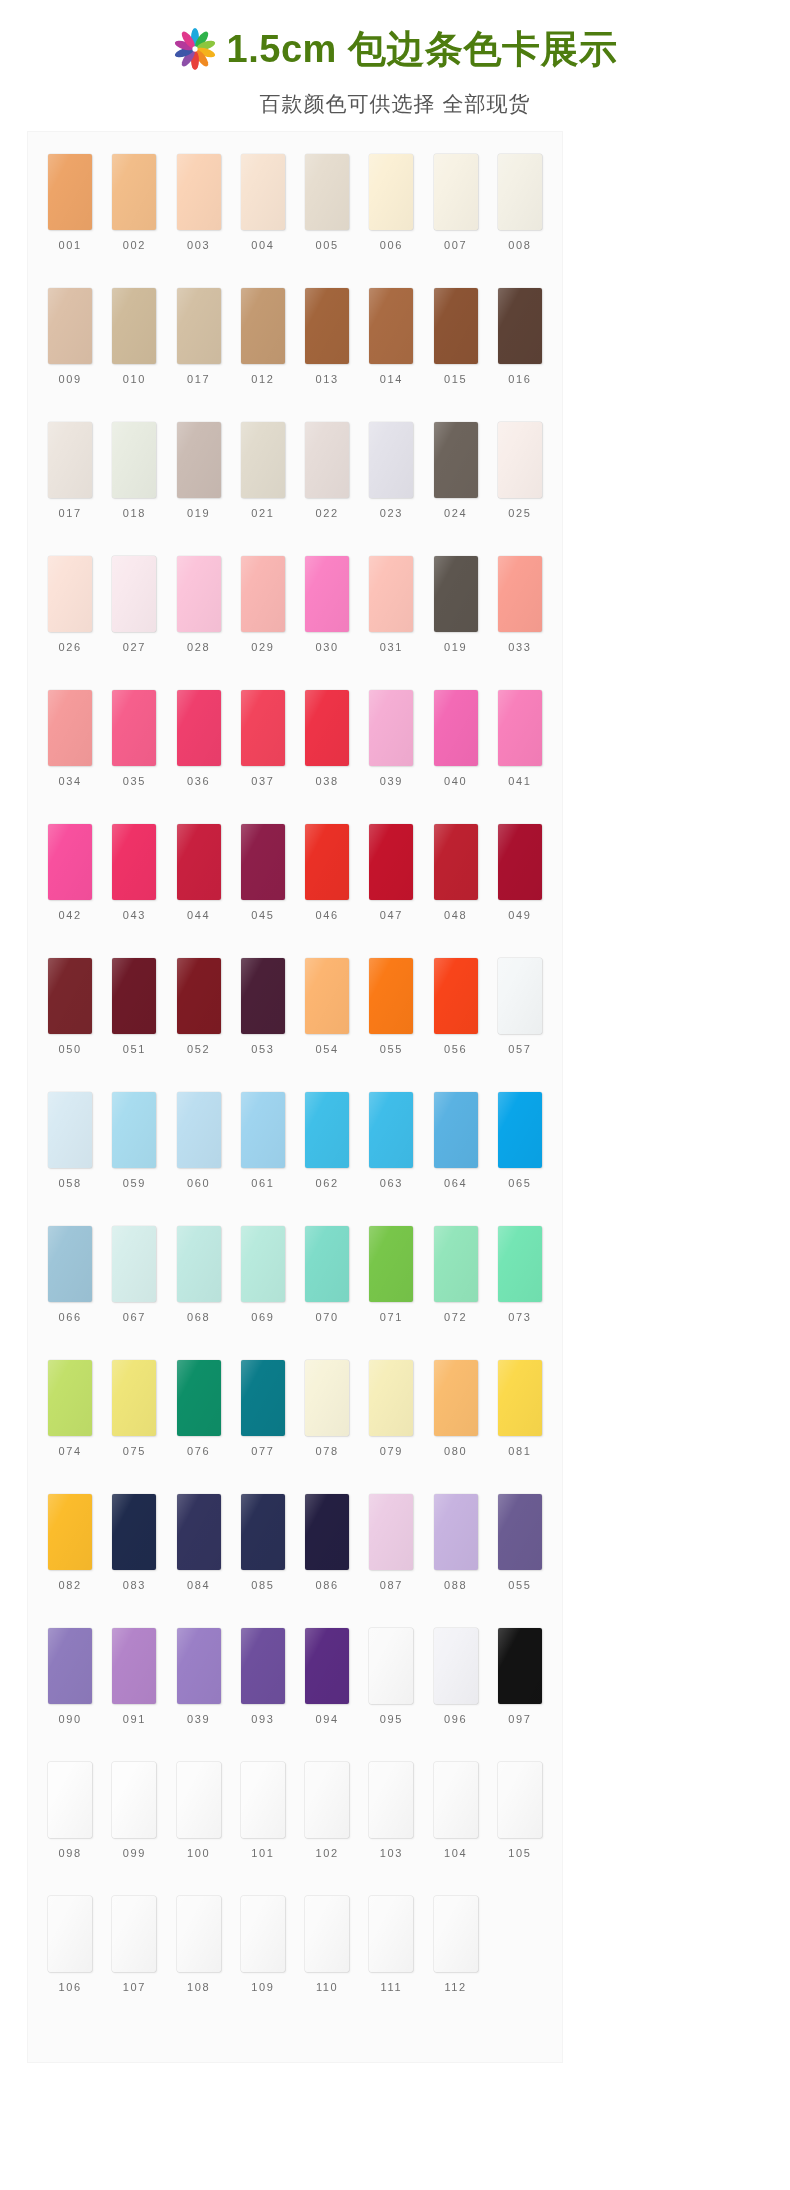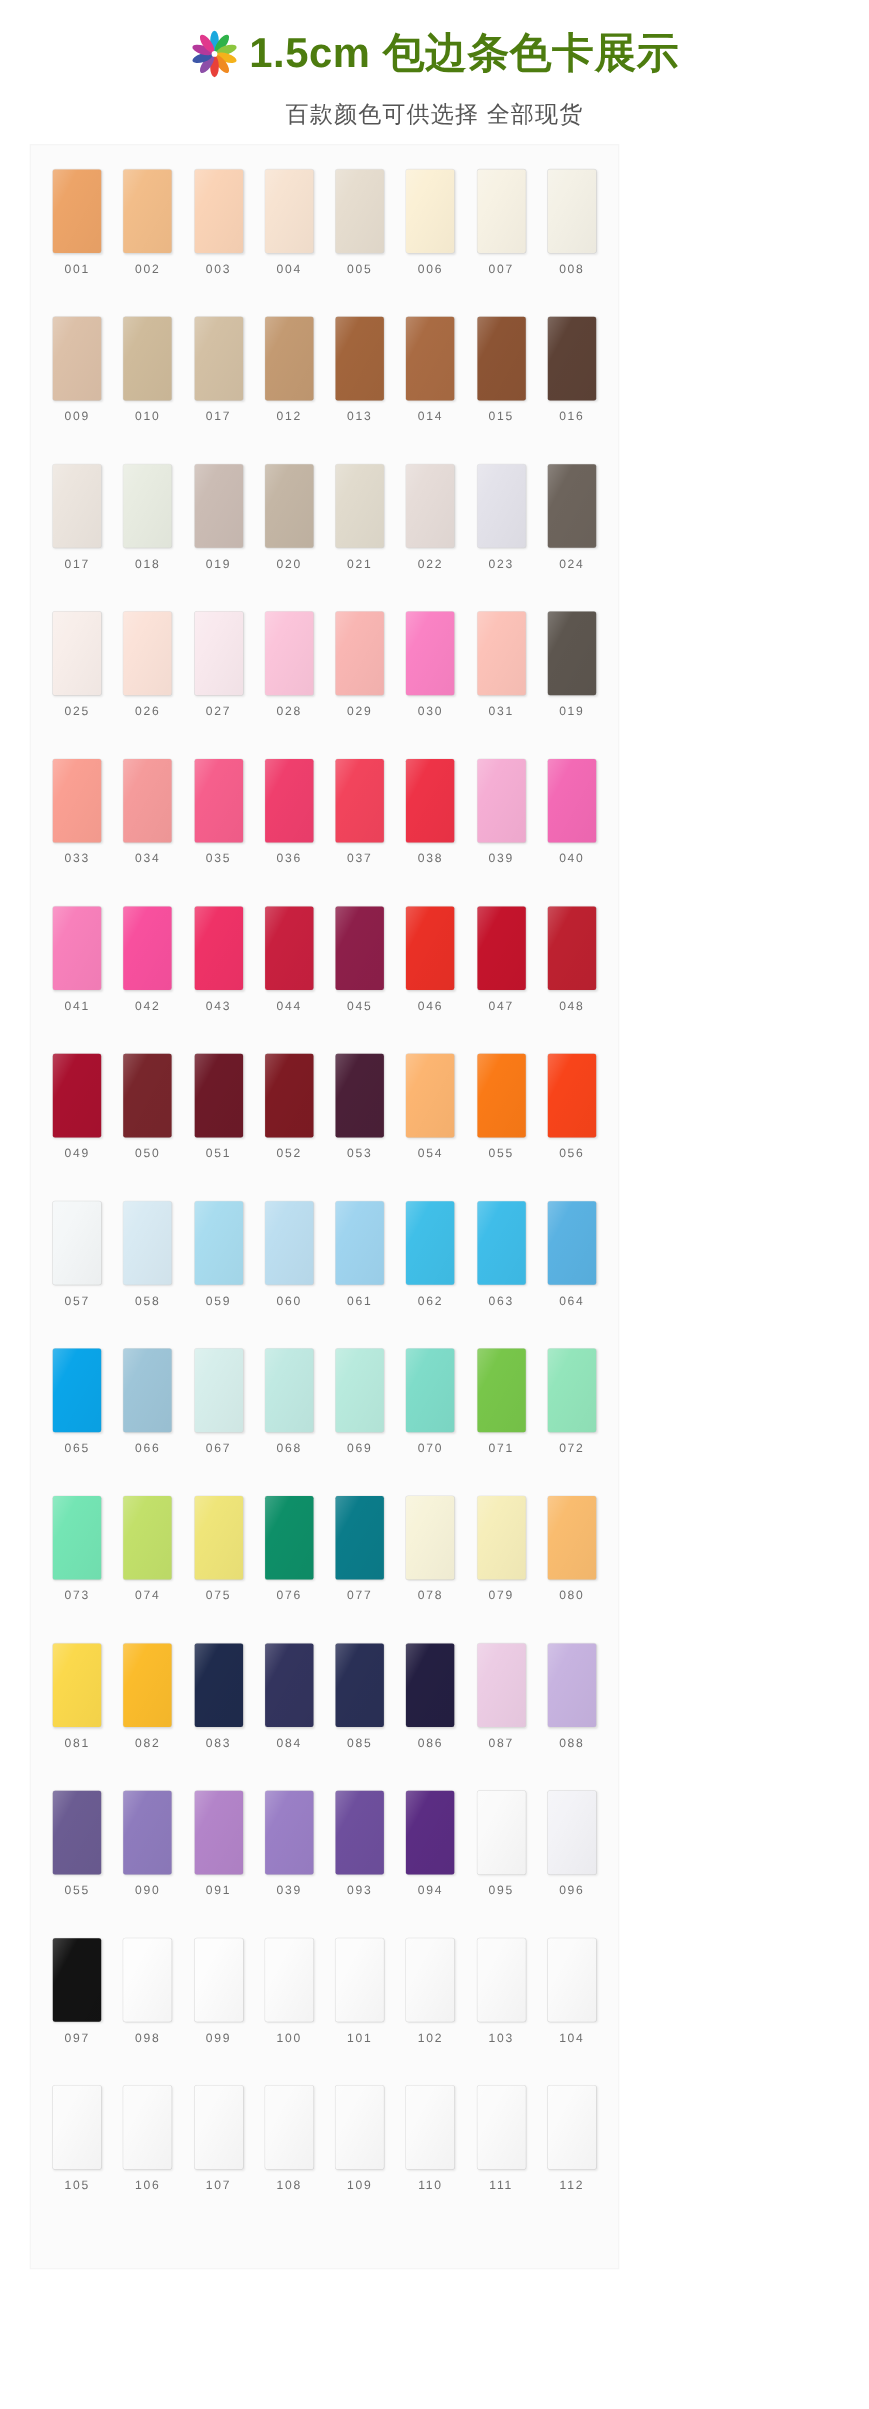--- a/index.html
+++ b/index.html
@@ -212,24 +212,20 @@
         </div>
         <div class="cell">
           <div class="swatch" style="background-color: rgb(232, 236, 225);"></div>
           <div class="code">018</div>
         </div>
         <div class="cell">
           <div class="swatch" style="background-color: rgb(203, 188, 180);"></div>
           <div class="code">019</div>
         </div>
         <div class="cell">
-          <div class="swatch" style="background-color: rgb(196, 182, 165);"></div>
-          <div class="code">020</div>
-        </div>
-        <div class="cell">
           <div class="swatch" style="background-color: rgb(225, 219, 205);"></div>
           <div class="code">021</div>
         </div>
         <div class="cell">
           <div class="swatch" style="background-color: rgb(230, 220, 216);"></div>
           <div class="code">022</div>
         </div>
         <div class="cell">
           <div class="swatch" style="background-color: rgb(227, 226, 234);"></div>
           <div class="code">023</div>

